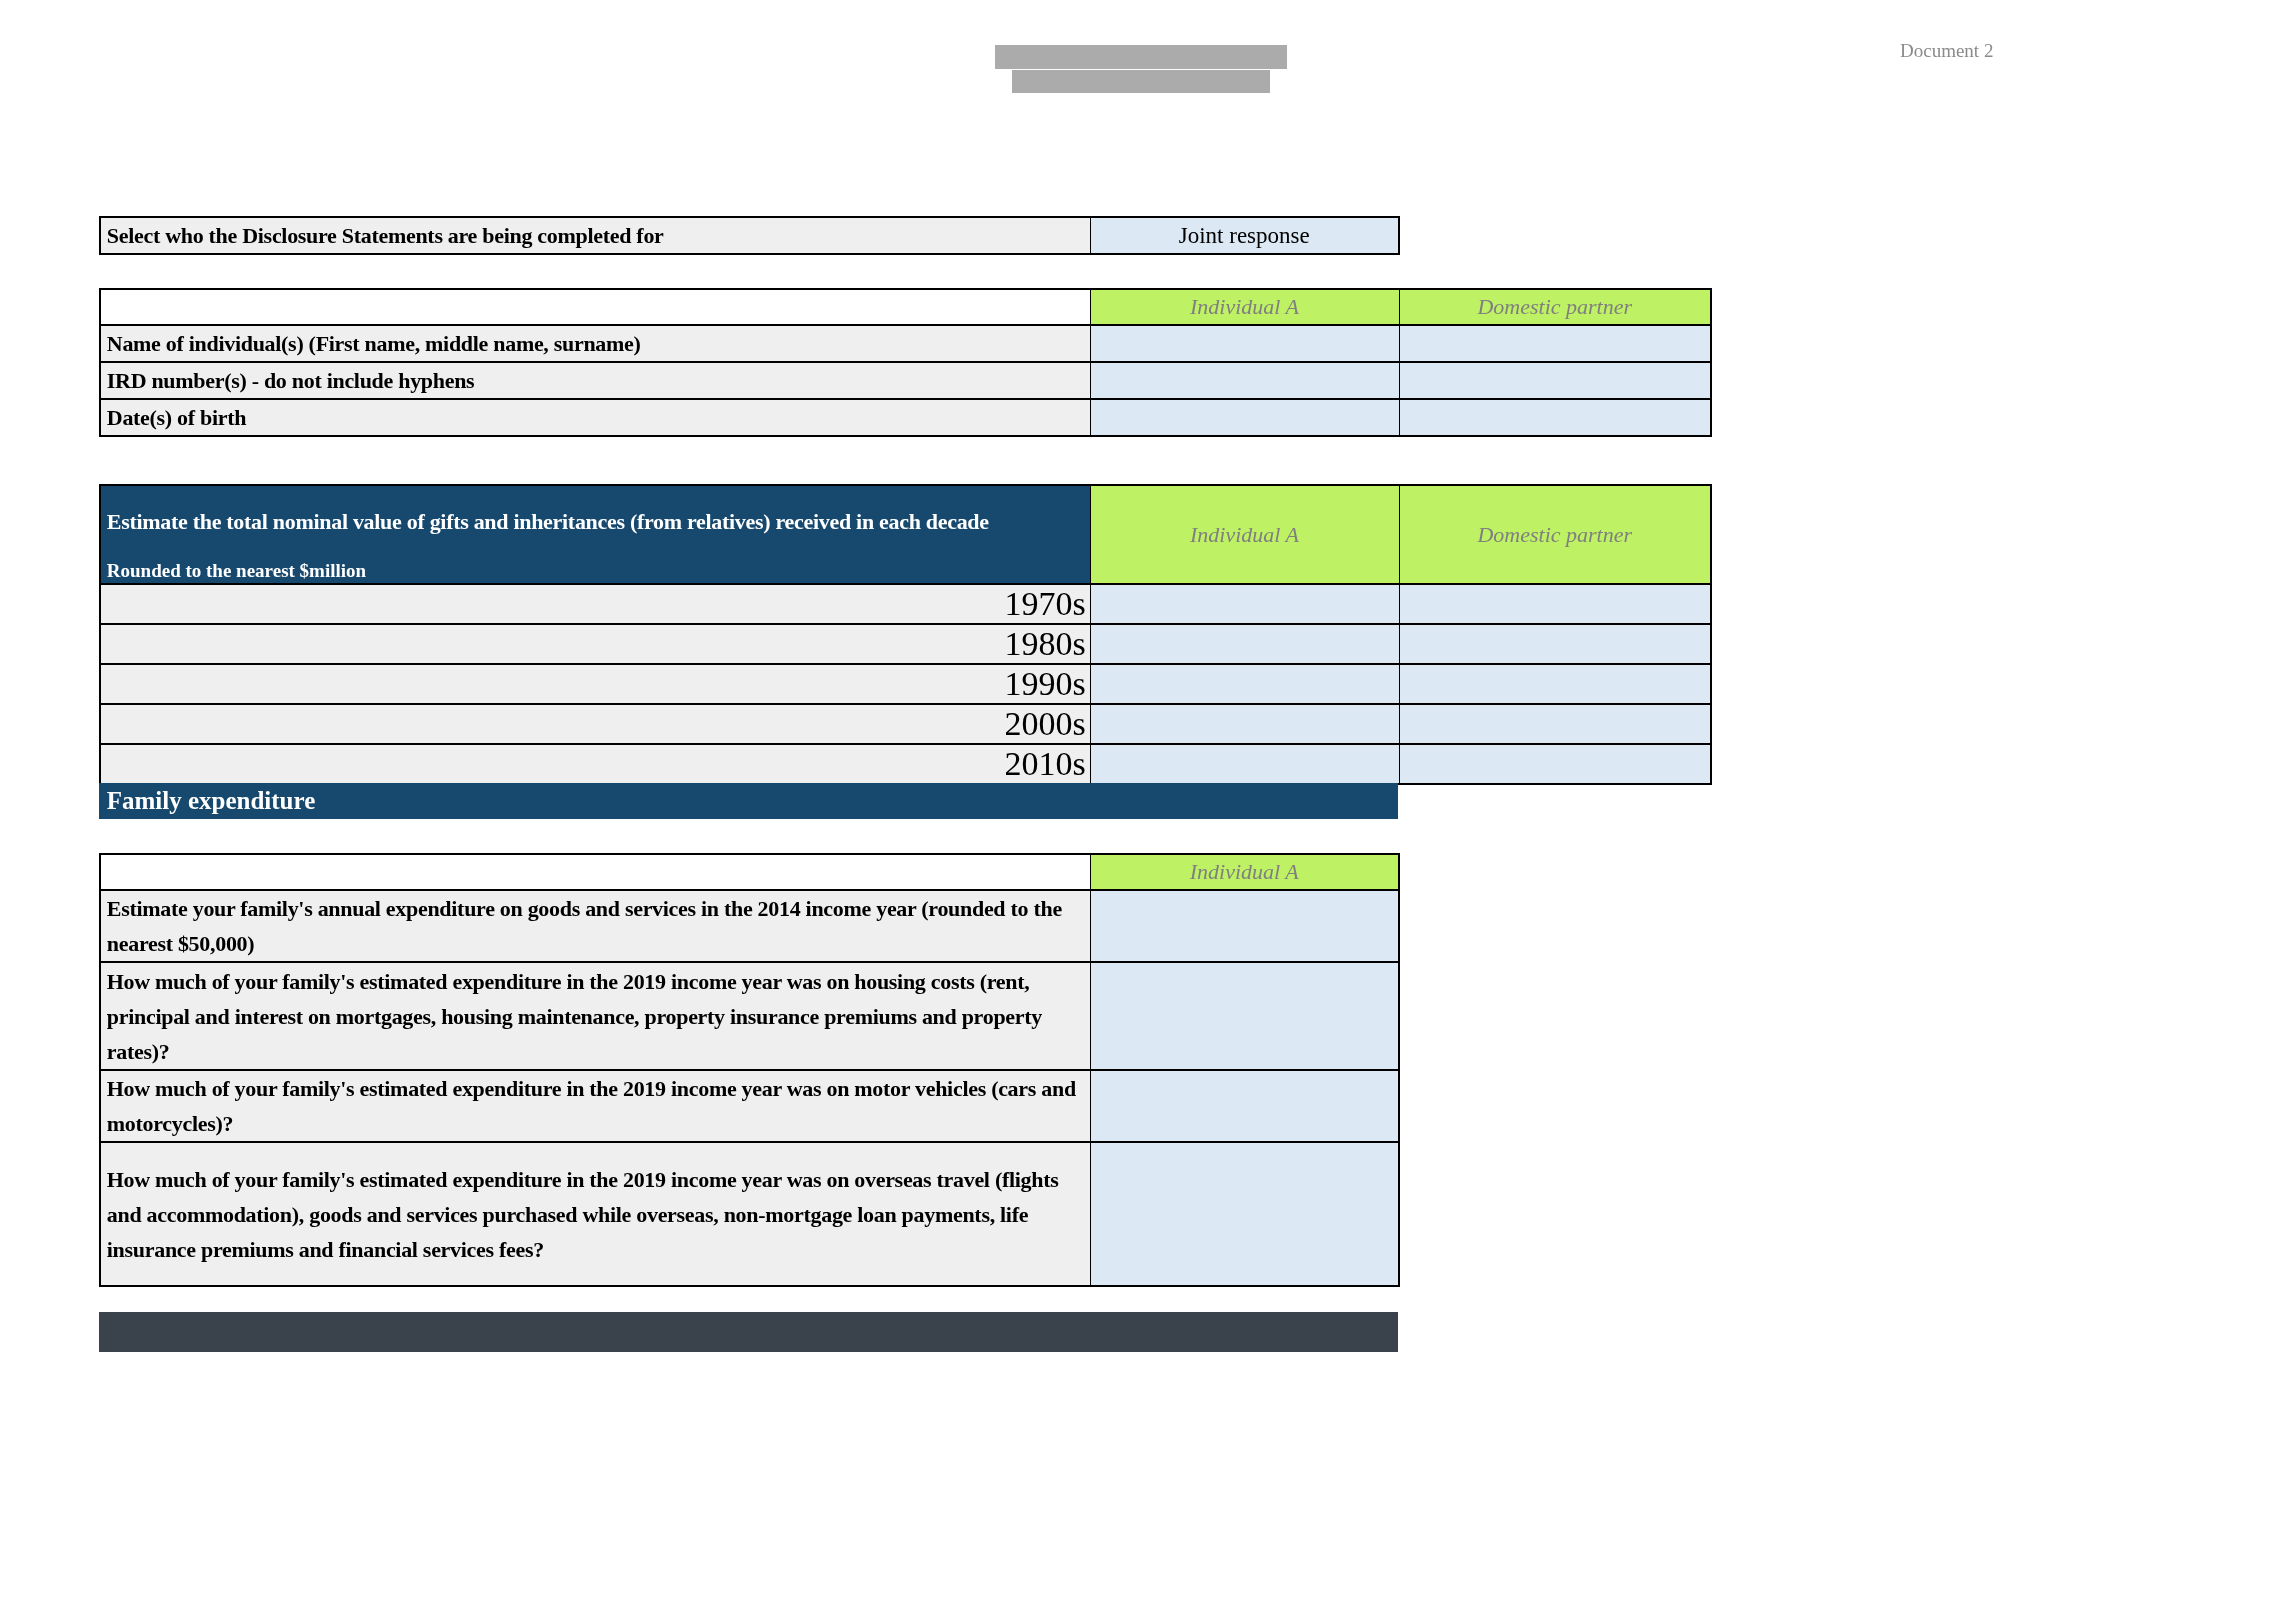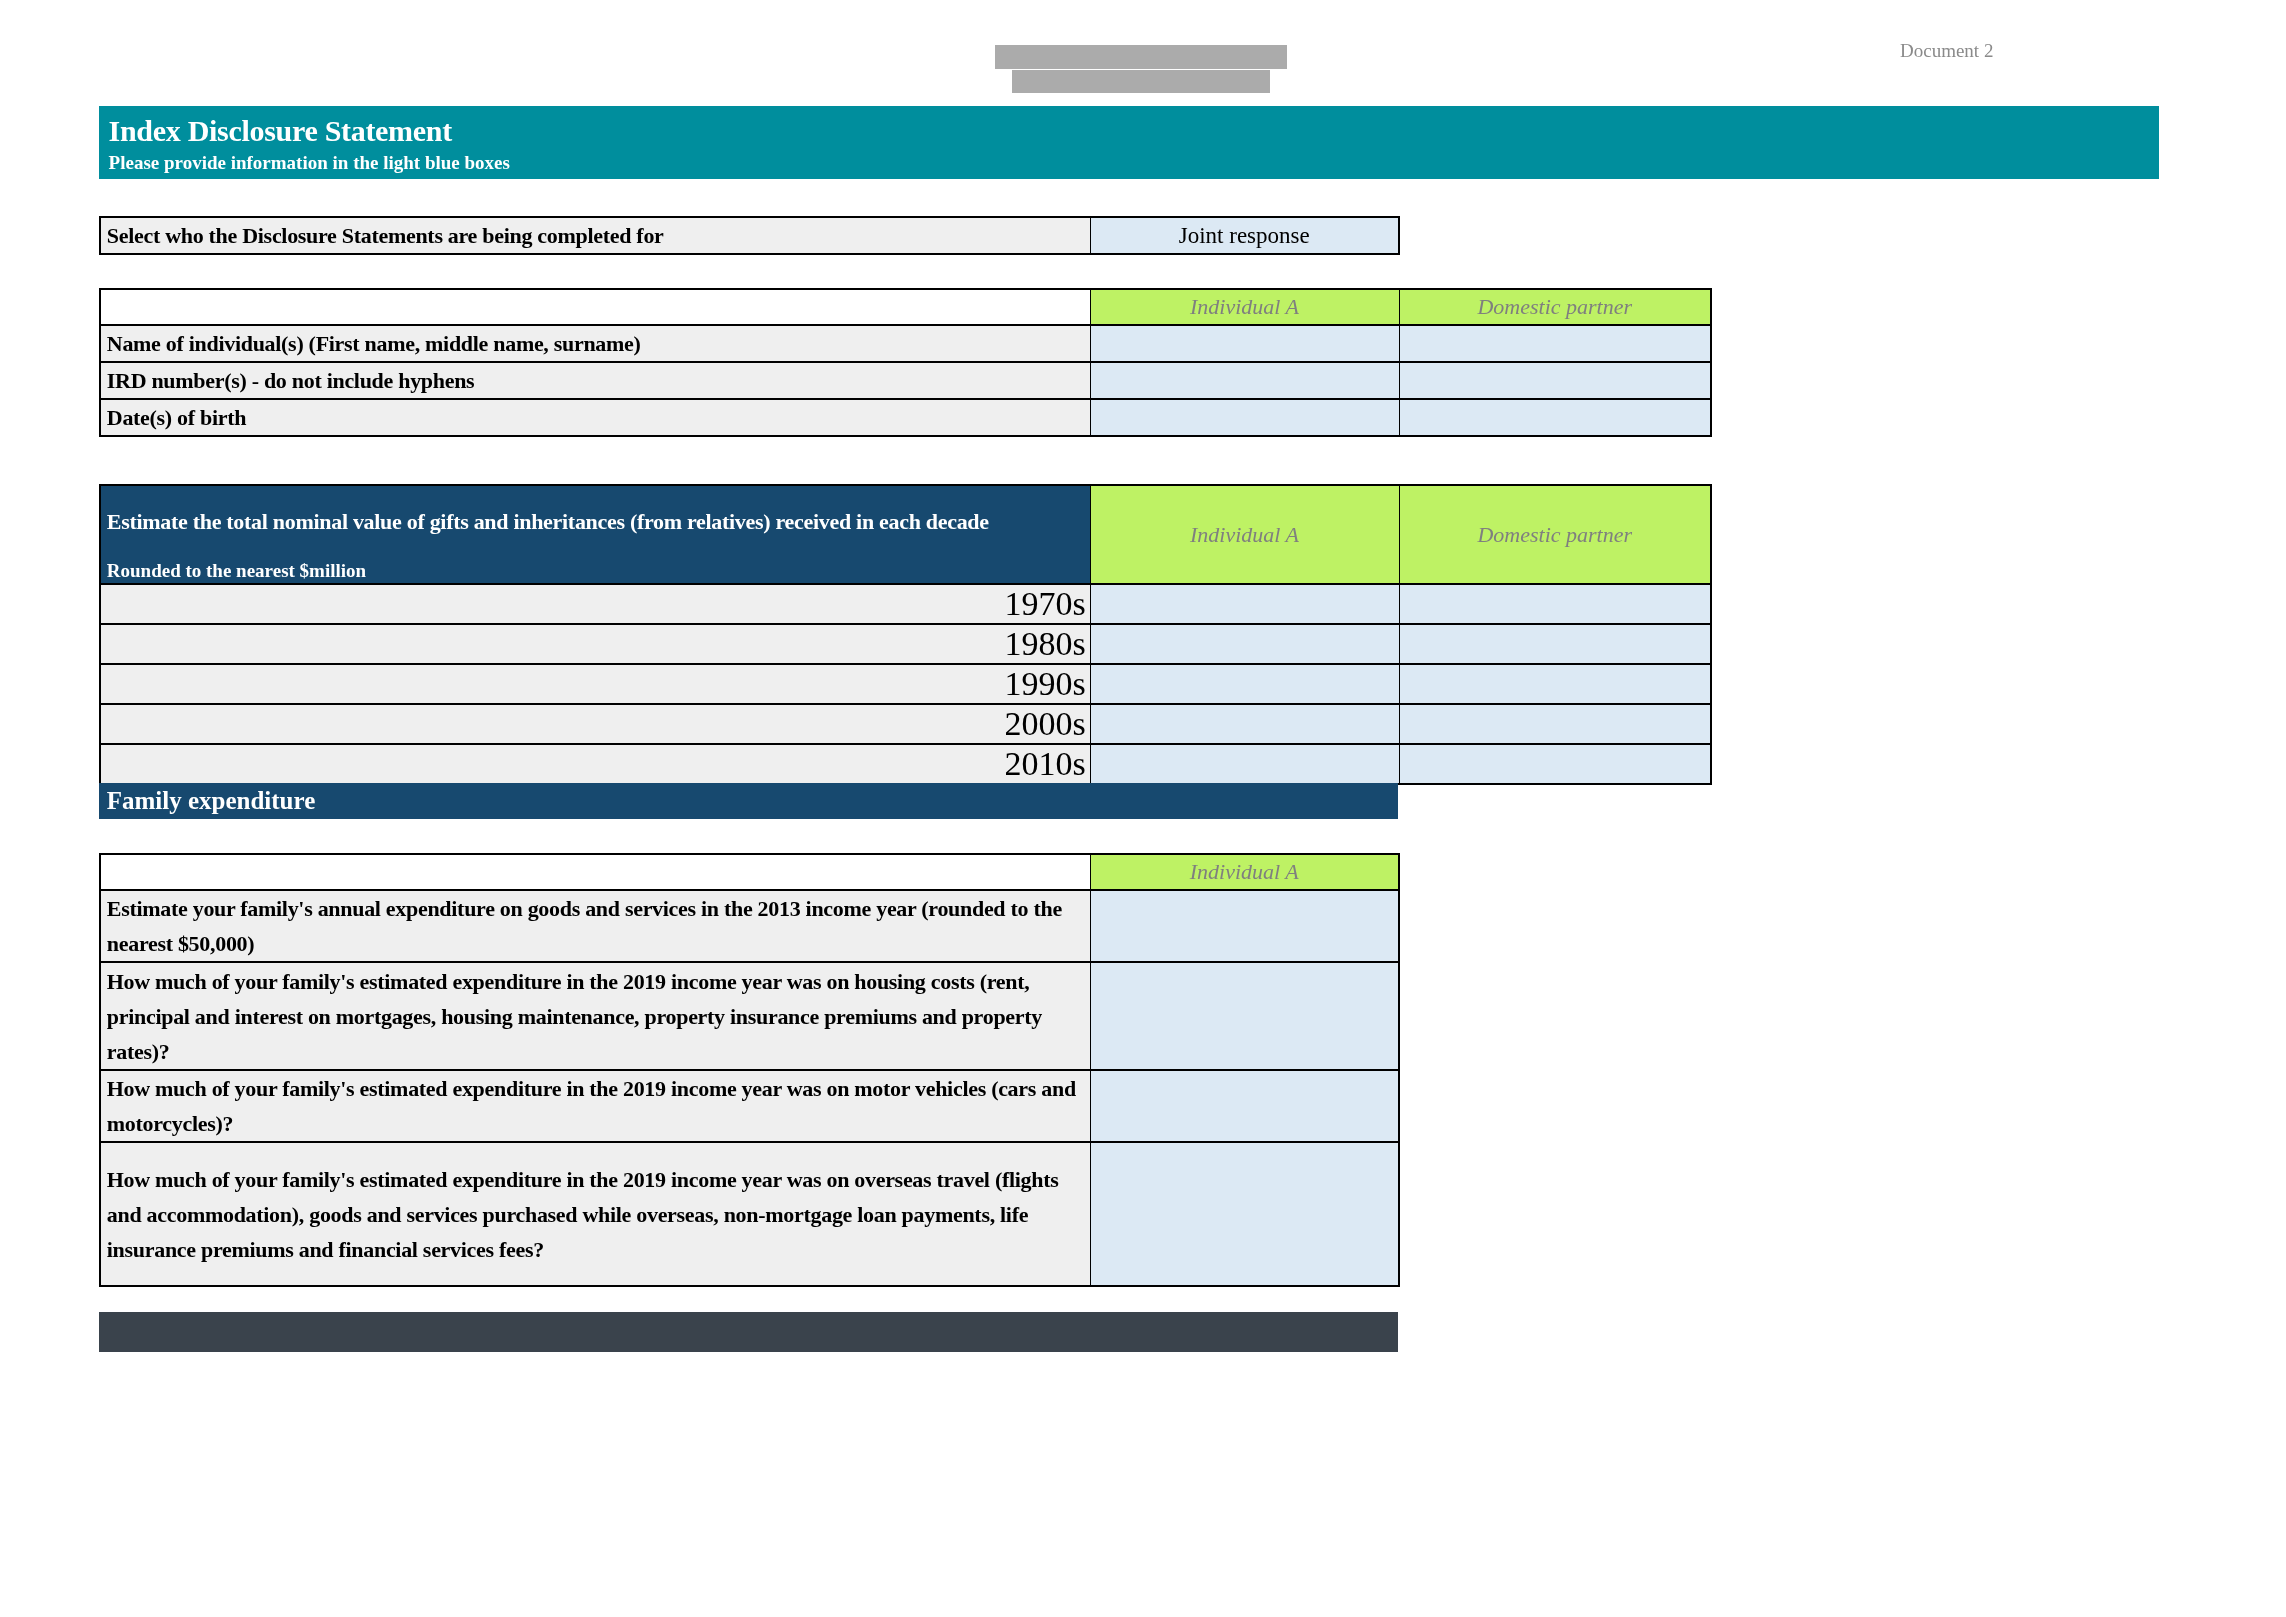--- a/index.html
+++ b/index.html
@@ -61,24 +61,20 @@
 </head>
 <body>
 
 <div class="page">
 
   <div class="abs redact" style="left:995px;top:45px;width:292px;height:24px;"></div>
   <div class="abs redact" style="left:1012px;top:70px;width:258px;height:23px;"></div>
 
   <div class="abs doc-label" style="left:1900px;top:40px;">Document 2</div>
 
-  <div class="abs banner">
-    <div class="title">Index Disclosure Statement</div>
-    <div class="subtitle">Please provide information in the light blue boxes</div>
-  </div>
 
   <table class="abs bordered" style="left:99px;top:216px;">
     <colgroup>
         <col style="width:990px;">
         <col style="width:309px;">
       </colgroup>
     <tbody>
         <tr style="height:37px;">
       <td class="label-cell">Select who the Disclosure Statements are being completed for</td>
       <td class="value-cell">Joint response</td>
@@ -165,21 +161,21 @@
     <colgroup>
         <col style="width:990px;">
         <col style="width:309px;">
       </colgroup>
     <tbody>
         <tr style="height:36px;">
       <td class="nocell"></td>
       <td class="colhead">Individual A</td>
     </tr>
     <tr style="height:72px;">
-      <td class="label-cell">Estimate your family's annual expenditure on goods and services in the 2013 income year (rounded to the nearest $50,000)</td>
+      <td class="label-cell">Estimate your family's annual expenditure on goods and services in the 2014 income year (rounded to the nearest $50,000)</td>
       <td class="input-cell"></td>
     </tr>
     <tr style="height:108px;">
       <td class="label-cell">How much of your family's estimated expenditure in the 2019 income year was on housing costs (rent, principal and interest on mortgages, housing maintenance, property insurance premiums and property rates)?</td>
       <td class="input-cell"></td>
     </tr>
     <tr style="height:72px;">
       <td class="label-cell">How much of your family's estimated expenditure in the 2019 income year was on motor vehicles (cars and motorcycles)?</td>
       <td class="input-cell"></td>
     </tr>

